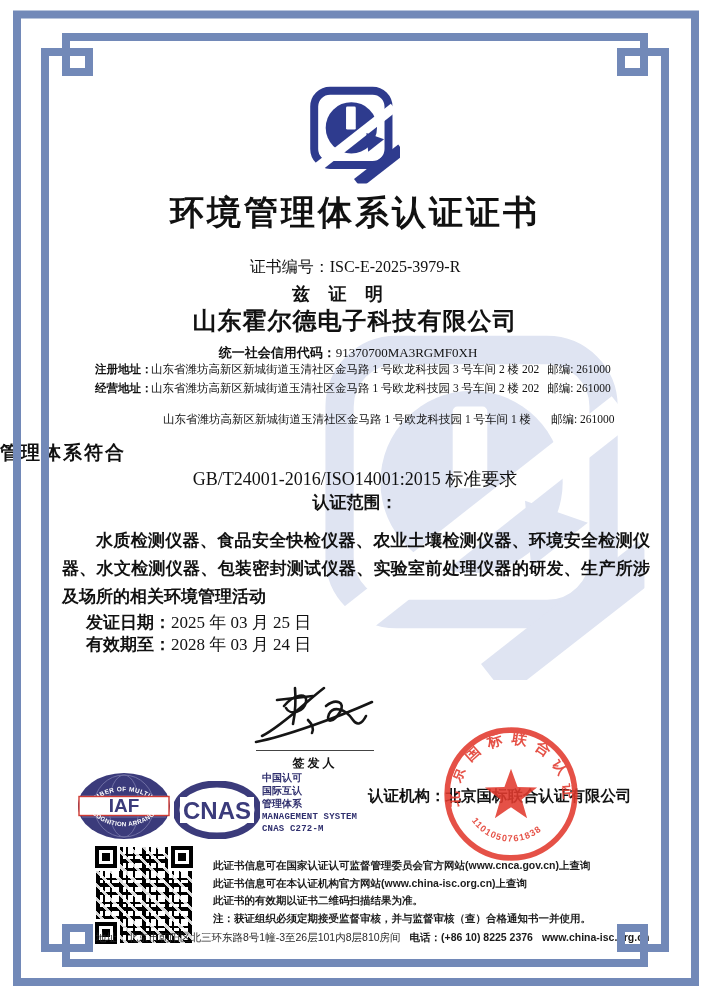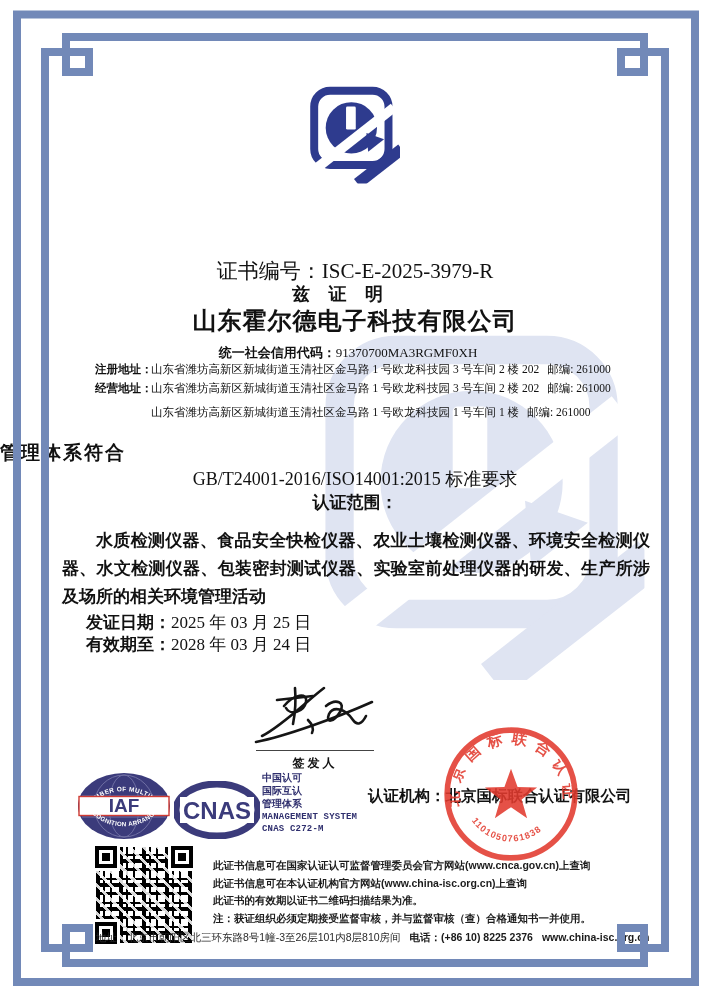--- a/index.html
+++ b/index.html
@@ -8,31 +8,31 @@
   }
   *{margin:0;padding:0;box-sizing:border-box;}
   html,body{background:#ffffff;}
   body{font-family:"Liberation Serif","DejaVu Serif",serif;color:var(--ink);}
   .page{position:relative;width:710px;height:1000px;background:#fff;overflow:hidden;margin:0 auto;}
   .abs{position:absolute;}
   .frame-svg{position:absolute;left:0;top:0;pointer-events:none;z-index:5;}
   .watermark{position:absolute;left:312px;top:328px;width:338px;height:352px;color:var(--watermark);z-index:0;}
   .logo-top{left:308px;top:84px;width:92px;height:100px;color:var(--navy);z-index:2;}
   .title{left:0;top:190px;width:710px;text-align:center;font-size:34px;font-weight:bold;letter-spacing:3px;z-index:2;}
-  .cert-no{left:0;top:257px;width:710px;text-align:center;font-size:21px;z-index:2;}
+  .cert-no{left:0;top:257px;width:710px;text-align:center;font-size:16px;z-index:2;}
   .hereby{left:0;top:282px;width:682px;text-align:center;font-size:18px;font-weight:bold;letter-spacing:7px;z-index:2;}
   .company{left:0;top:305px;width:710px;text-align:center;font-size:24px;font-weight:bold;letter-spacing:1px;z-index:2;}
   .credit{left:0;top:344px;width:696px;text-align:center;font-size:13px;z-index:2;}
   .credit .lbl{font-weight:bold;}
   .addr-block{left:0;top:362px;width:618px;padding:0 90px 0 95px;z-index:2;}
   .addr-row{display:flex;align-items:baseline;font-size:11.5px;line-height:15px;margin-bottom:4px;}
   .addr-row .albl{font-weight:bold;white-space:nowrap;min-width:56px;}
   .addr-row .atxt{flex:1;white-space:nowrap;}
   .addr-row .apost{white-space:nowrap;margin-left:8px;}
-  .addr-row.r3{margin-top:9px;}
+  .addr-row.r3{margin-top:16px;gap:12px;}
   .addr-row.r3 .atxt{text-align:center;}
   .mh1{left:0;top:440px;width:710px;text-align:left;font-size:19px;font-weight:bold;letter-spacing:2px;z-index:2;}
   .mh2{left:0;top:467px;width:710px;text-align:center;font-size:18px;z-index:2;}
   .mh3{left:0;top:491px;width:710px;text-align:center;font-size:17px;font-weight:bold;z-index:2;}
   .scope{left:0;top:527px;width:710px;padding:0 60px 0 62px;font-size:17px;font-weight:bold;line-height:28px;text-indent:2em;text-align:justify;z-index:2;}
   .dates{left:86px;top:612px;font-size:17px;line-height:22px;z-index:2;}
   .dates .dlbl{font-weight:bold;}
   .sig-block{left:250px;top:682px;width:130px;text-align:center;z-index:2;}
   .sig-scribble{display:block;margin:0 auto;}
   .sig-line{width:118px;margin:2px auto 0;border-top:1.5px solid #444;}
@@ -80,20 +80,21 @@
   </svg>
 
   <svg class="watermark" viewBox="0 0 104 112">
     <use href="#isc-mark"></use>
   </svg>
 
   <svg class="abs logo-top" viewBox="0 0 104 112">
     <use href="#isc-mark"></use>
   </svg>
 
+  <h1 class="abs title">环境管理体系认证证书</h1>
 
   <div class="abs cert-no">
     <span>证书编号：</span><span>ISC-E-2025-3979-R</span>
   </div>
 
   <div class="abs hereby">兹 证 明</div>
 
   <div class="abs company">山东霍尔德电子科技有限公司</div>
 
   <div class="abs credit">

